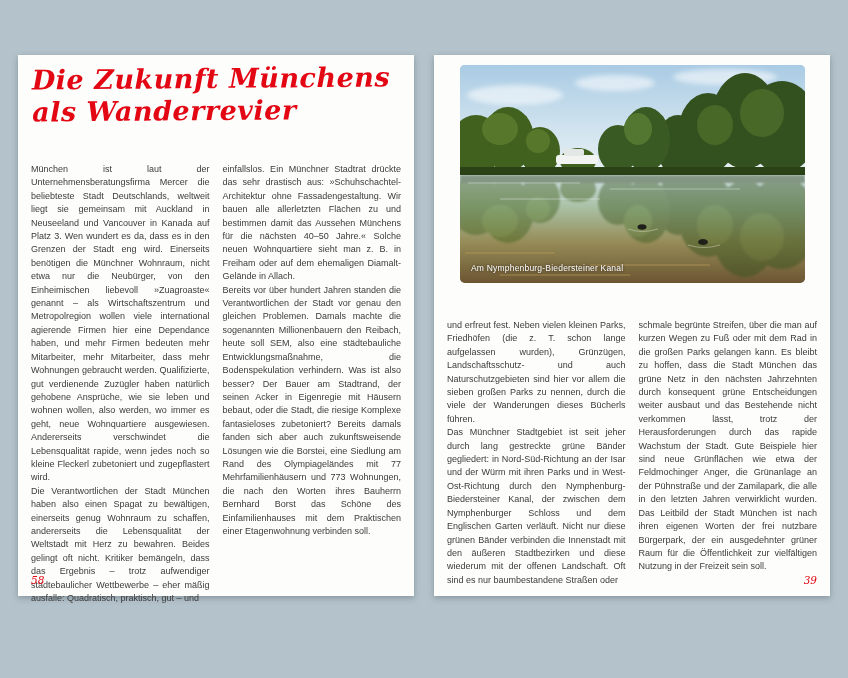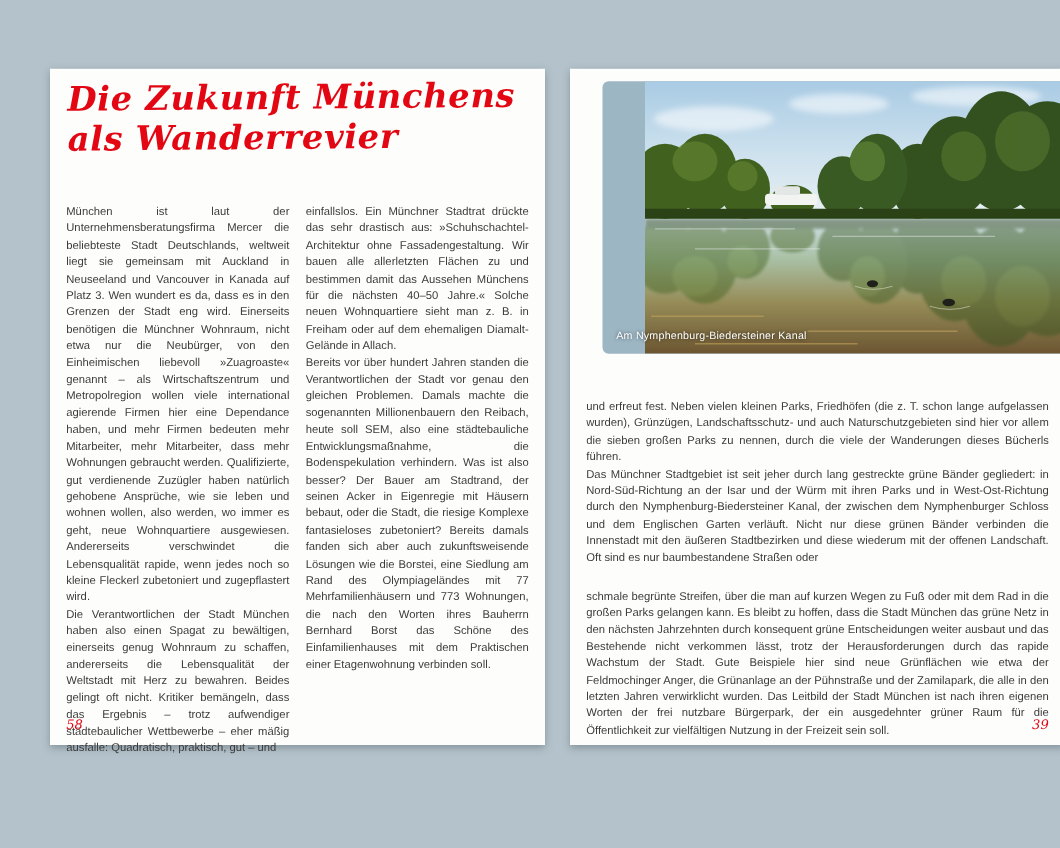--- a/index.html
+++ b/index.html
@@ -10,21 +10,20 @@
     overflow: hidden;
     font-family: "Liberation Sans", sans-serif;
   }
   .page {
     position: absolute;
     top: 55px;
     width: 396px;
     height: 541px;
     background: #fdfdfc;
     box-shadow: 0 2px 6px rgba(50,60,70,0.35);
-    margin-left: 22px;
   }
   .left-page  { left: 18px; }
   .right-page { left: 434px; }
 
   .title {
     position: absolute;
     top: 8px; left: 14px;
     margin: 0;
     color: #e30613;
     font-family: "DejaVu Serif", serif;
@@ -44,32 +43,31 @@
     display: flex;
     gap: 13px;
     text-align: justify;
     font-size: 9px;
     line-height: 13.4px;
     color: #3b3b3b;
     height: 460px;
     overflow: hidden;
   }
   .left-page  .text-columns { top: 108px; }
-  .right-page .text-columns { top: 264px; height: 290px; flex-direction: column; }
+  .right-page .text-columns { top: 264px; height: 290px; }
   .col { flex: 1; min-width: 0; }
   .col p { margin: 0; hyphens: auto; }
 
   .photo {
     position: absolute;
     left: 26px; top: 10px;
     width: 345px; height: 218px;
     border-radius: 5px;
     overflow: hidden;
     background: #9db6c4;
-    padding-left: 34px;
   }
   .photo svg { display: block; width: 100%; height: 100%; }
   .photo-caption {
     position: absolute;
     left: 11px; bottom: 10px;
     color: #ffffff;
     font-size: 8.5px;
     letter-spacing: 0.2px;
     text-shadow: 0 0 3px rgba(0,0,0,0.65);
   }

